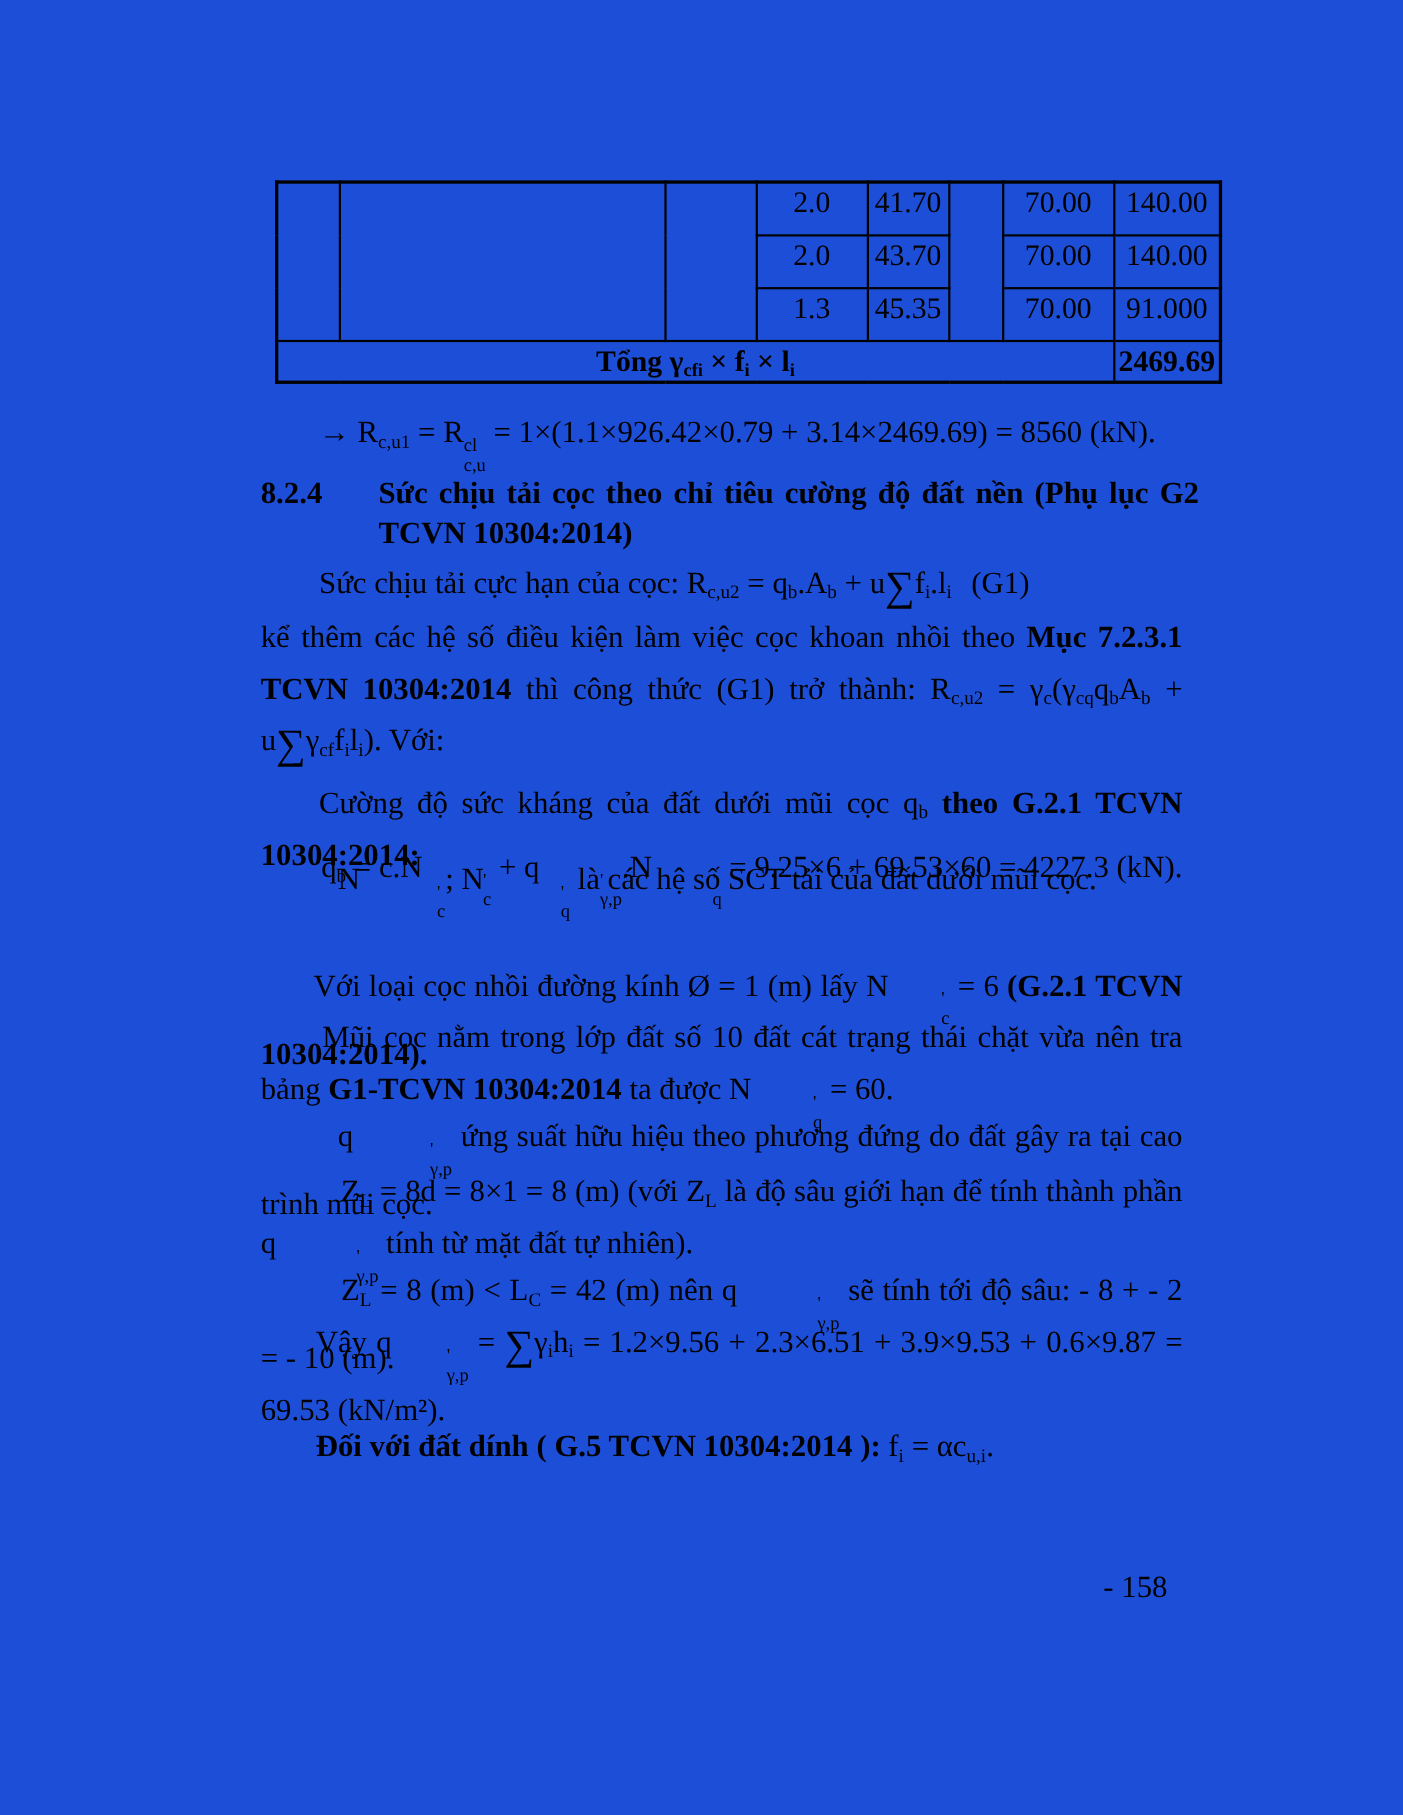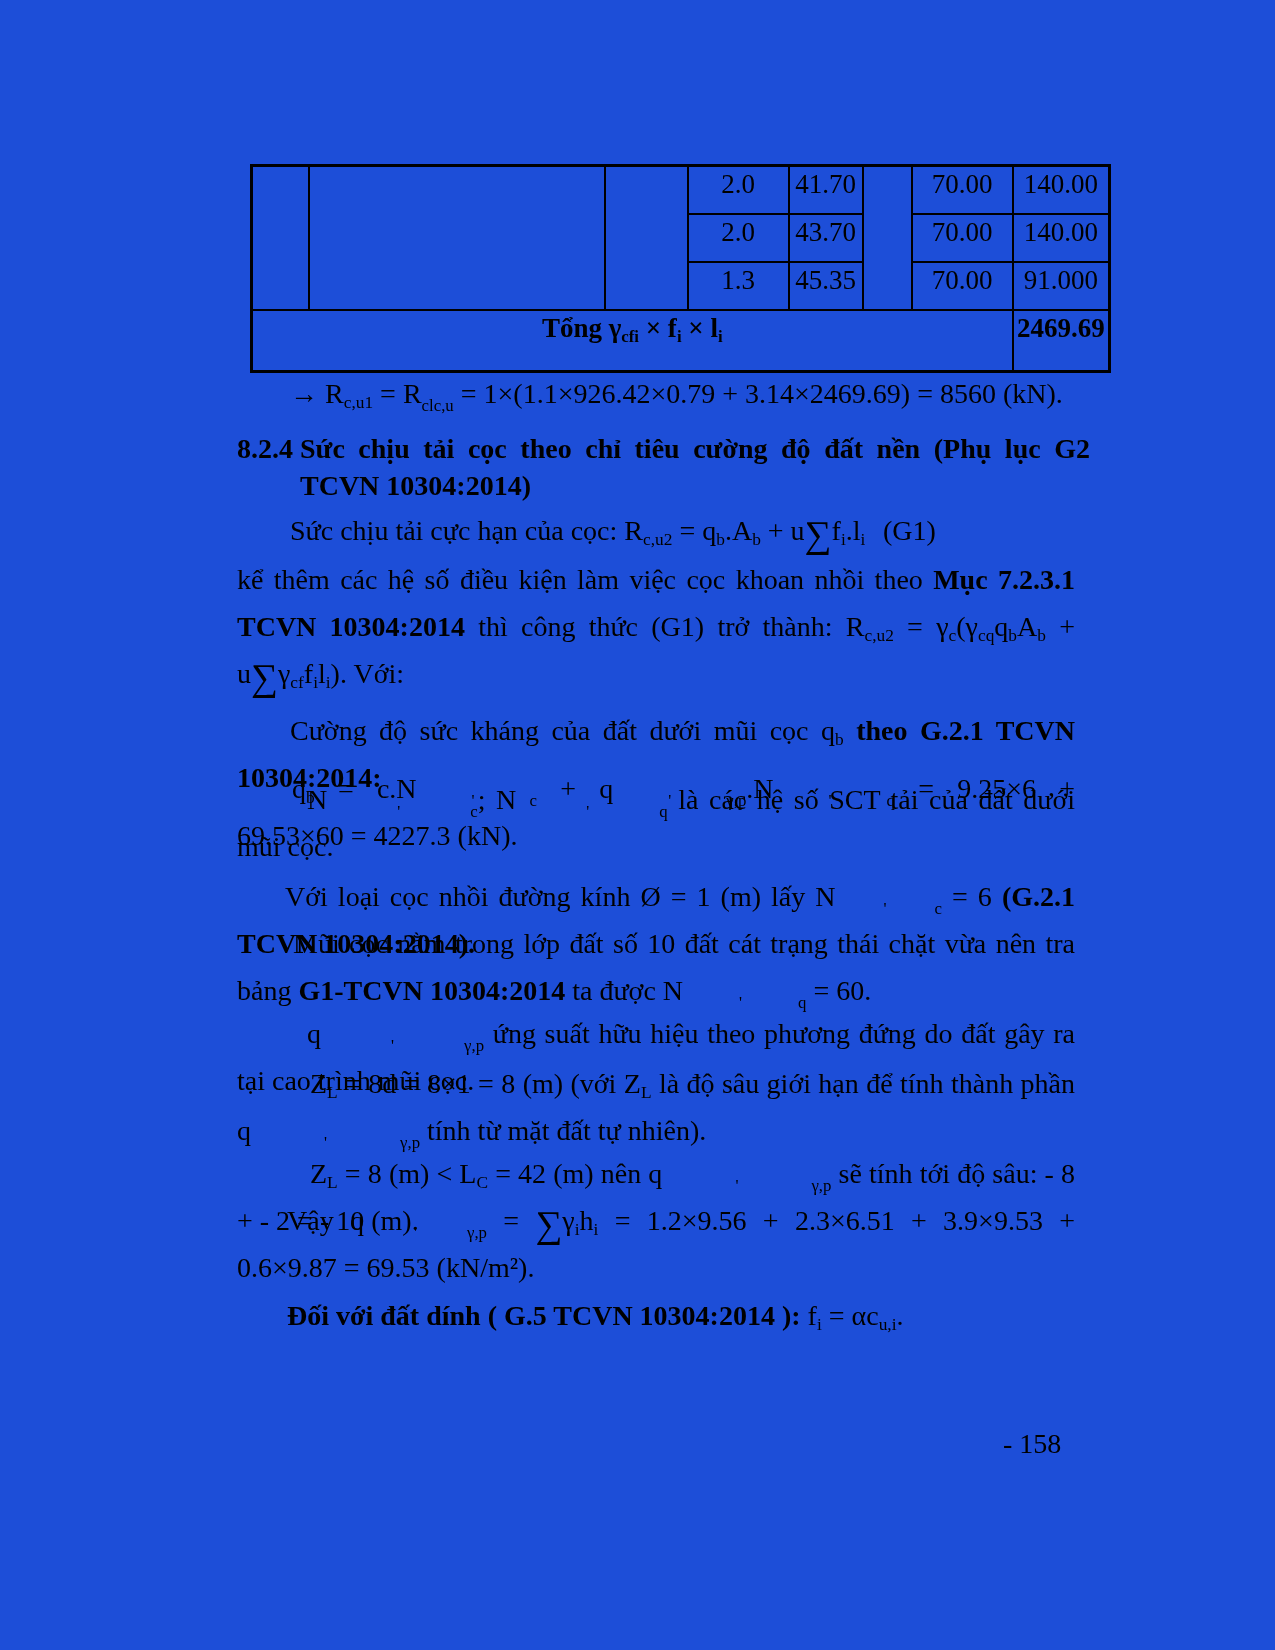--- a/index.html
+++ b/index.html
@@ -22,21 +22,21 @@
   }
   .ctable td{
     border:2px solid #000;
     vertical-align:top;
     text-align:center;
     padding:2px 2px 0 2px;
     overflow:hidden;
   }
   .ctable{border:3px solid #000;}
   .ctable tr.dr{height:48px;}
-  .ctable tr.tr-total{height:62px;}
+  .ctable tr.tr-total{height:38px;}
   .ctable td.tlabel{font-weight:bold;text-align:center;}
   .ctable td.tvalue{font-weight:bold;text-align:center;}
   
   .blk{position:absolute;left:237px;width:838px;}
   .body{
     font-size:28px;
     line-height:47px;
     text-align:justify;
   }
   .formula{
@@ -44,32 +44,32 @@
     line-height:44px;
     text-align:left;
   }
   .heading{
     display:flex;
     font-weight:bold;
     font-size:28px;
     line-height:37px;
   }
   .heading .hnum{width:63px;flex:none;}
-  .heading .htext{flex:1;text-align:justify;width:775px;}
+  .heading .htext{flex:1;text-align:justify;width:775px;margin-left:44px;}
   .p1wrap{position:relative;}
   .g1ref{position:absolute;left:646px;top:0;}
   .pagenum{
     position:absolute;left:1003px;top:1428px;
     font-size:28px;line-height:32px;
   }
   
   sub{font-size:0.62em;vertical-align:-0.28em;line-height:0;}
   .sum{font-size:1.35em;line-height:0;vertical-align:-0.18em;}
   .supsub{
-    display:inline-flex;flex-direction:row;align-items:flex-start;
+    display:inline-flex;flex-direction:column;align-items:flex-start;
     vertical-align:-0.5em;font-size:0.6em;line-height:1.05;
   }
   .supsub .ss-sup{display:block;}
   .supsub .ss-sub{display:block;}
   b{font-weight:bold;}
 </style>
 </head>
 <body>
 
 <div class="page">

